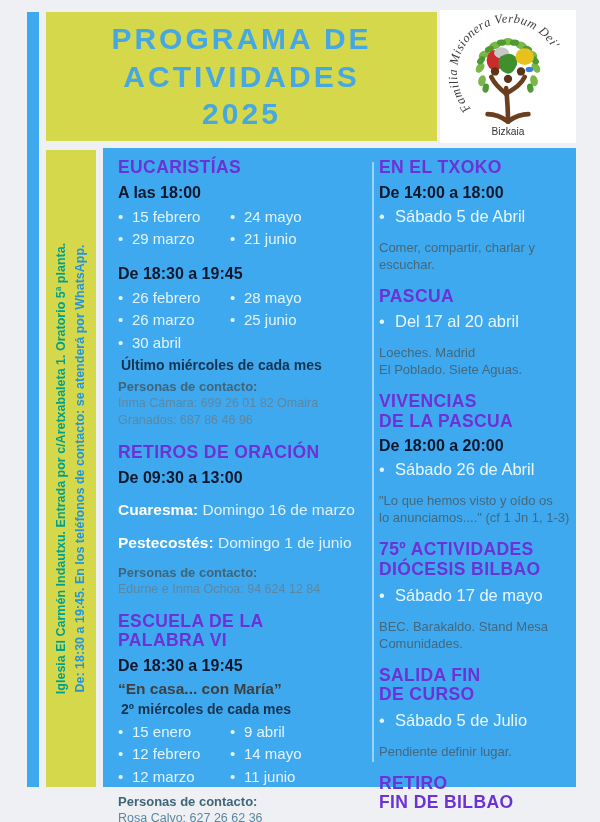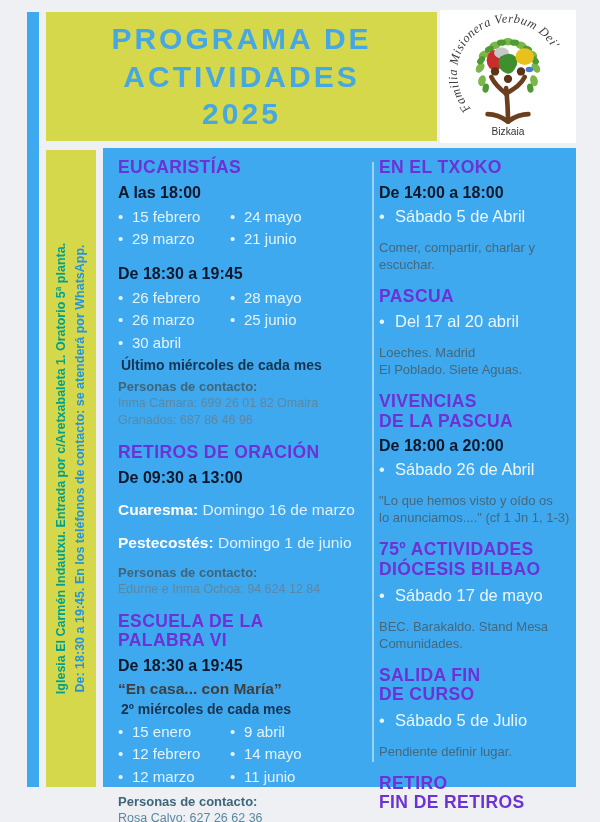--- a/index.html
+++ b/index.html
@@ -308,18 +308,18 @@
 DE CURSO</div>
       <div class="rb">
           <span class="dot">•</span>
           <span class="pre">Sábado 5 de Julio</span>
         </div>
       <div class="desc pre">Pendiente definir lugar.</div>
     </div>
 
     <div class="sec">
       <div class="h">RETIRO
-FIN DE RETIROS</div>
+FIN DE BILBAO</div>
 
     </div>
 
   </div>
 </div>
 
 </body></html>

